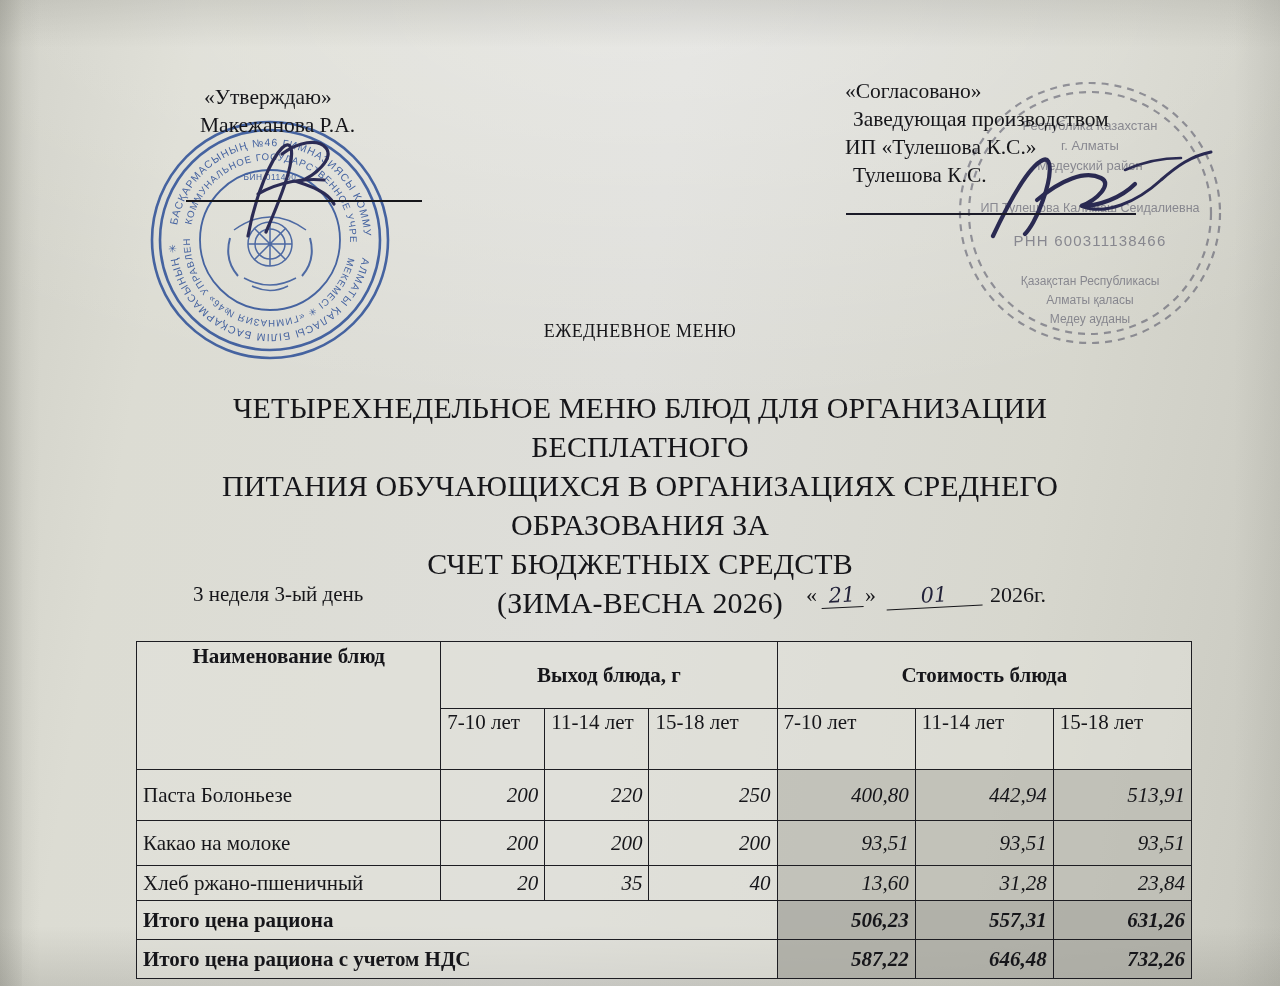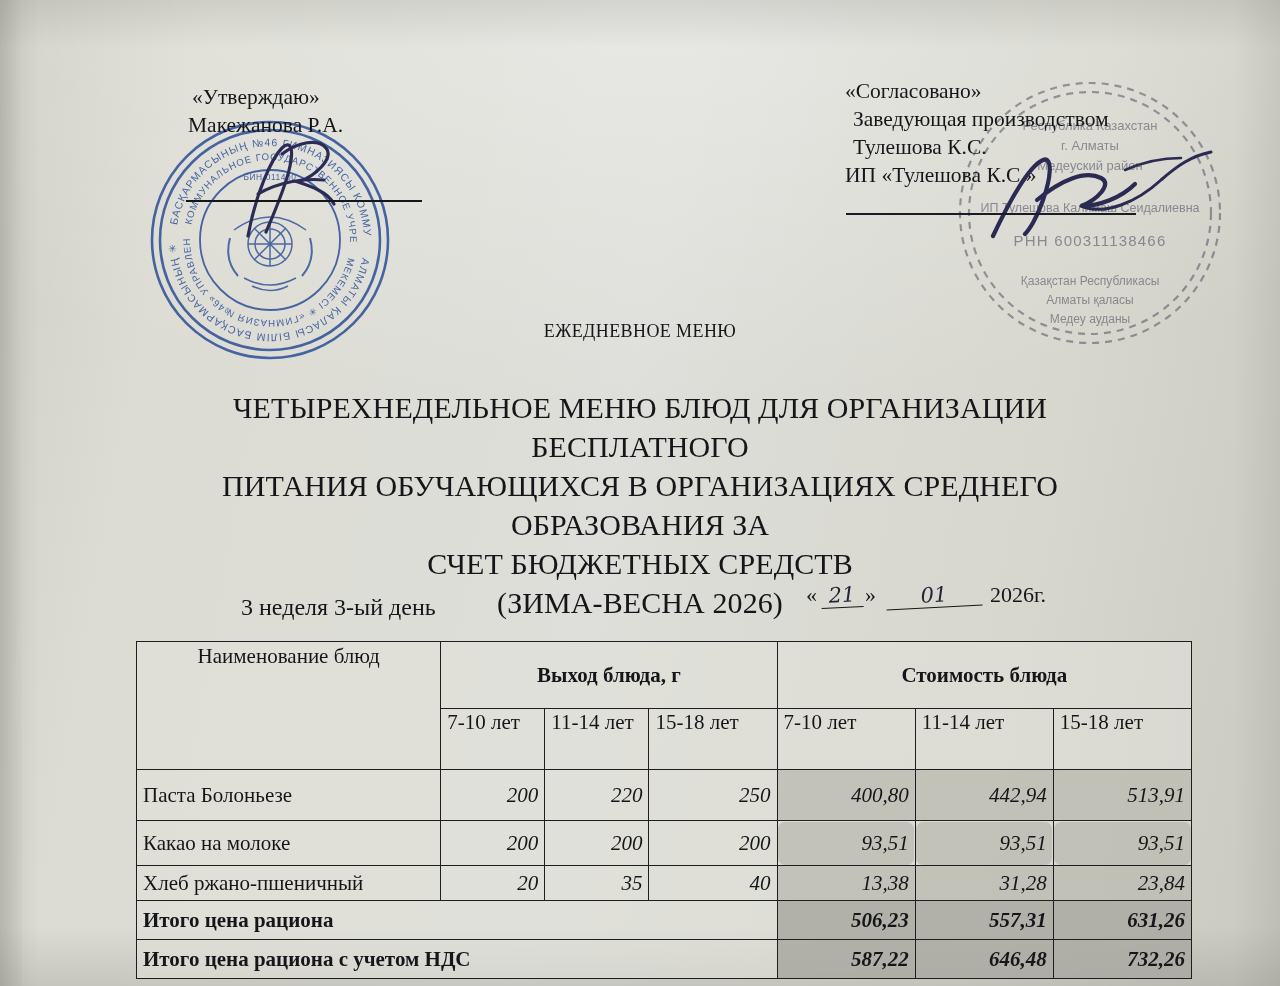--- a/index.html
+++ b/index.html
@@ -44,21 +44,21 @@
   }
 
   
   .approve-block {
     position: absolute;
     font-size: 21.5px;
     line-height: 1.30;
     white-space: nowrap;
     z-index: 6;
   }
-  #approve-left  { left: 188px; top: 84px; }
+  #approve-left  { left: 200px; top: 84px; }
   #approve-right { left: 845px; top: 78px; }
   .approve-block .ln { display: block; }
   #approve-left .ln:first-child { padding-left: 4px; }
   #approve-right .ln.indent { padding-left: 8px; }
 
   
   #seal-left {
     position: absolute;
     left: 148px; top: 118px;
     width: 244px; height: 244px;
@@ -129,23 +129,22 @@
   
   #date-row {
     position: absolute;
     left: 0; top: 582px;
     width: 1280px;
     height: 34px;
     z-index: 6;
   }
   #week-day {
     position: absolute;
-    left: 193px; top: 12px;
-    font-size: 24px;
-    margin-left: 48px;
+    left: 193px; top: 0;
+    font-size: 21px;
   }
   #date-line {
     position: absolute;
     left: 806px; top: 0;
     font-size: 22px;
     display: flex;
     align-items: baseline;
   }
   #date-line .q { margin-right: 2px; }
   .hand {
@@ -192,36 +191,36 @@
   }
   th.subhead {
     font-weight: normal;
     text-align: left;
     height: 56px;
     vertical-align: top;
     padding-top: 3px;
     line-height: 1.12;
   }
   th.namehead {
-    font-weight: normal;
+    font-weight: bold;
     text-align: center;
     font-size: 22px;
     vertical-align: top;
     padding-top: 9px;
   }
   td.dish {
     text-align: left;
     padding-left: 9px;
   }
   td.num {
     text-align: right;
     font-style: italic;
   }
   tr.r-pasta td { height: 46px; margin-left: 32px; }
-  tr.r-cocoa td { height: 40px; border-radius: 8px; }
+  tr.r-cocoa td { height: 40px; }
   tr.r-bread td { height: 30px; }
   tr.r-total td { height: 34px; font-weight: bold; }
   td.shaded  { background: rgba(168,168,160,0.52); }
   td.shaded2 { background: rgba(150,150,142,0.62); }
   td.totallabel {
     text-align: left;
     padding-left: 9px;
     font-weight: normal;
   }
 
@@ -313,22 +312,22 @@
 <div id="sigline-right"></div>
 
 <div class="approve-block" id="approve-left">
   <span class="ln">«Утверждаю»</span>
   <span class="ln">Макежанова Р.А.</span>
 </div>
 
 <div class="approve-block" id="approve-right">
   <span class="ln">«Согласовано»</span>
   <span class="ln indent">Заведующая производством</span>
+  <span class="ln">ИП «Тулешова К.С.»</span>
   <span class="ln indent">Тулешова К.С.</span>
-  <span class="ln">ИП «Тулешова К.С.»</span>
 </div>
 
 <div id="title-daily">ЕЖЕДНЕВНОЕ МЕНЮ</div>
 
 <div id="title-main">
   <span class="l1">ЧЕТЫРЕХНЕДЕЛЬНОЕ МЕНЮ БЛЮД ДЛЯ ОРГАНИЗАЦИИ БЕСПЛАТНОГО</span>
   <span class="l2">ПИТАНИЯ ОБУЧАЮЩИХСЯ В ОРГАНИЗАЦИЯХ СРЕДНЕГО ОБРАЗОВАНИЯ ЗА</span>
   <span class="l3">СЧЕТ БЮДЖЕТНЫХ СРЕДСТВ</span>
   <span class="l4">(ЗИМА-ВЕСНА 2026)</span>
 </div>
@@ -387,21 +386,21 @@
         <td class="num">200</td>
         <td class="num shaded">93,51</td>
         <td class="num shaded">93,51</td>
         <td class="num shaded">93,51</td>
       </tr>
       <tr class="r-bread">
         <td class="dish">Хлеб ржано-пшеничный</td>
         <td class="num">20</td>
         <td class="num">35</td>
         <td class="num">40</td>
-        <td class="num shaded">13,38</td>
+        <td class="num shaded">13,60</td>
         <td class="num shaded">31,28</td>
         <td class="num shaded">23,84</td>
       </tr>
       <tr class="r-total">
         <td class="totallabel" colspan="4">Итого цена рациона</td>
         <td class="num shaded2">506,23</td>
         <td class="num shaded2">557,31</td>
         <td class="num shaded2">631,26</td>
       </tr>
       <tr class="r-total">

